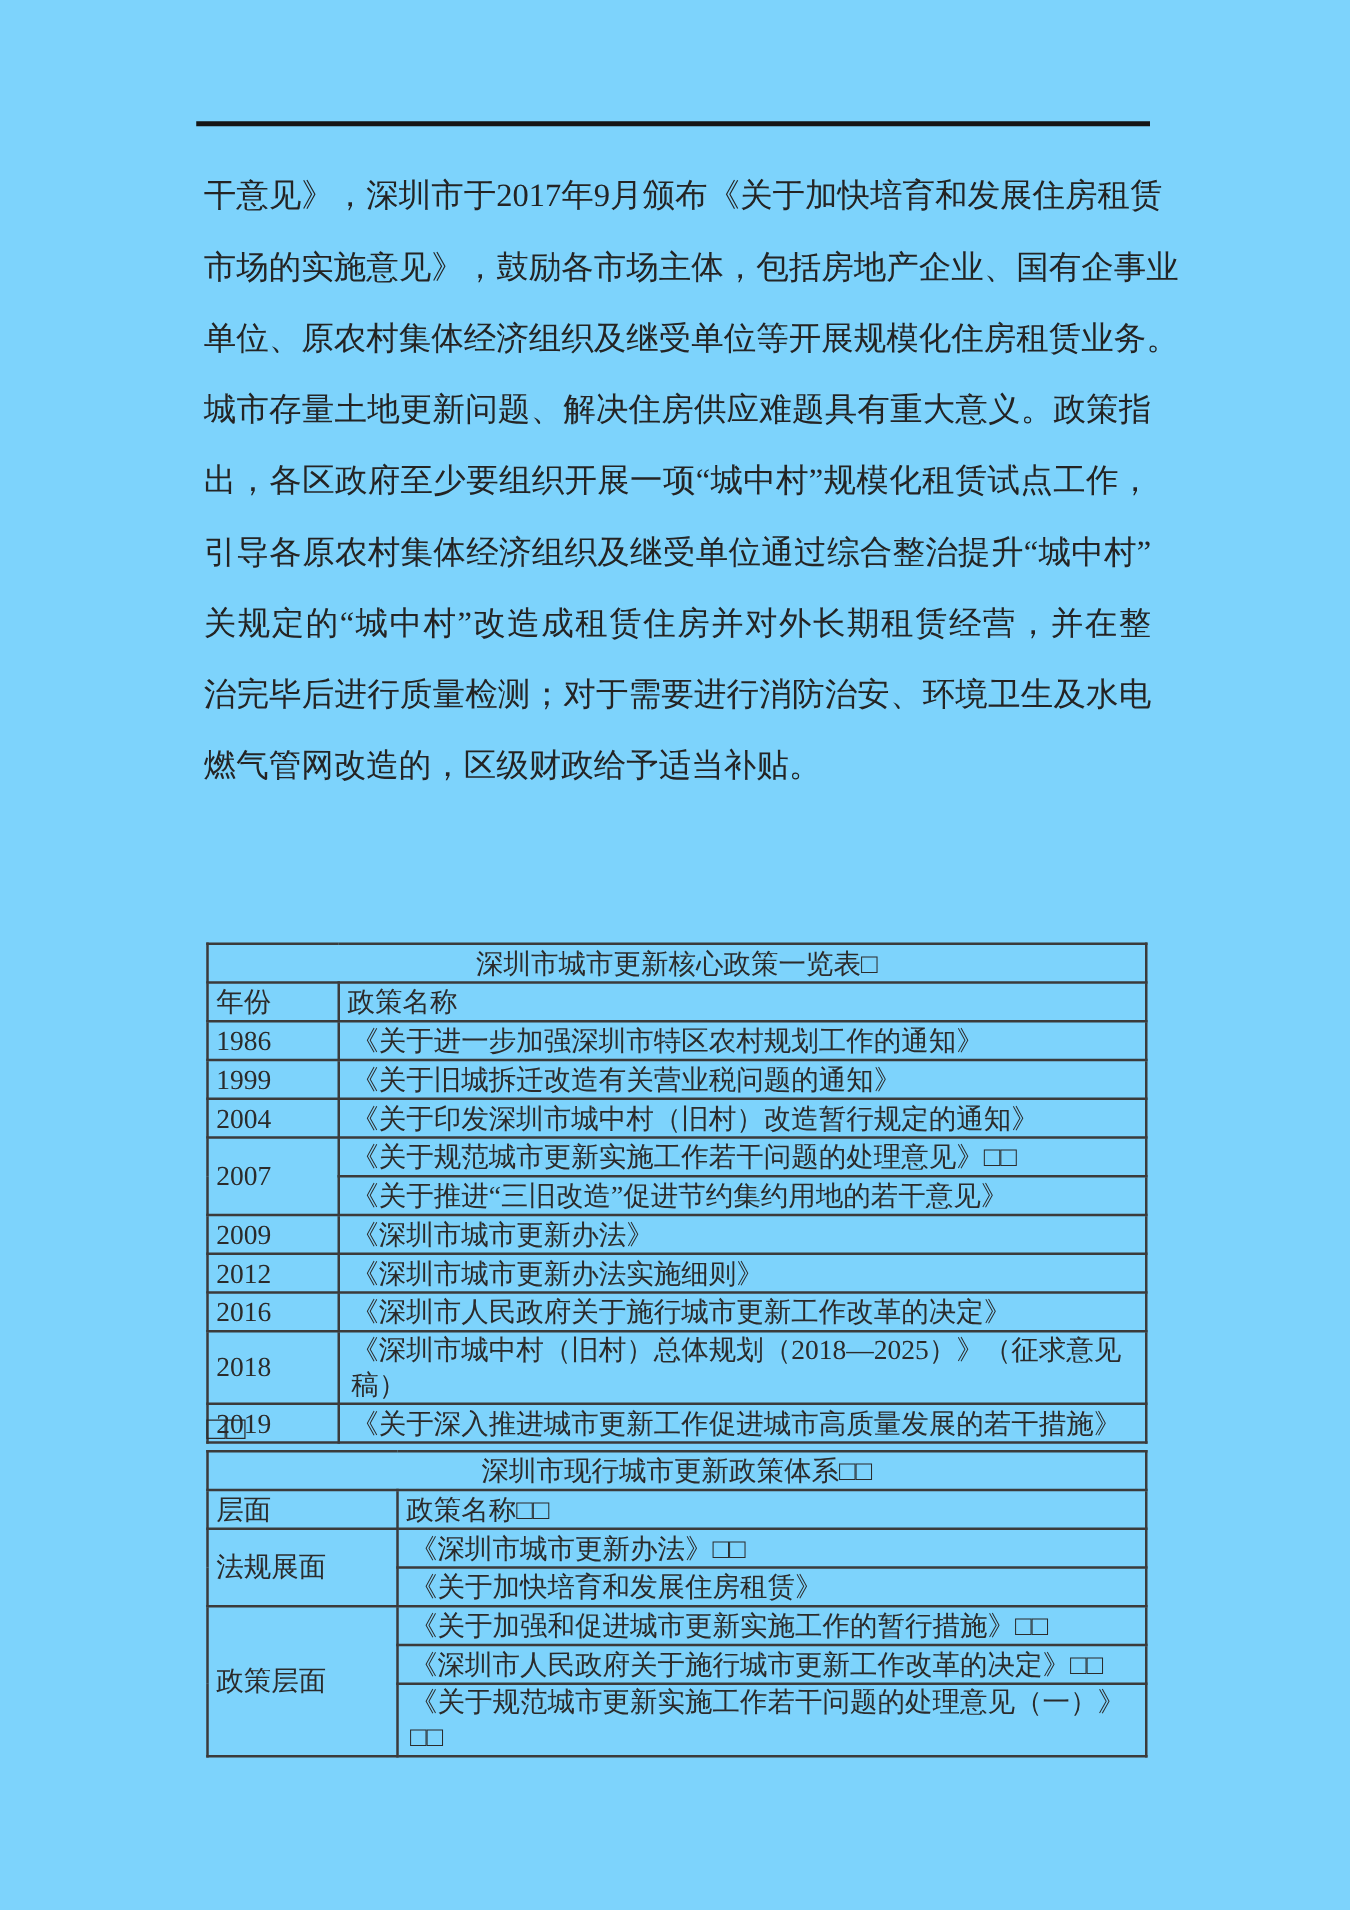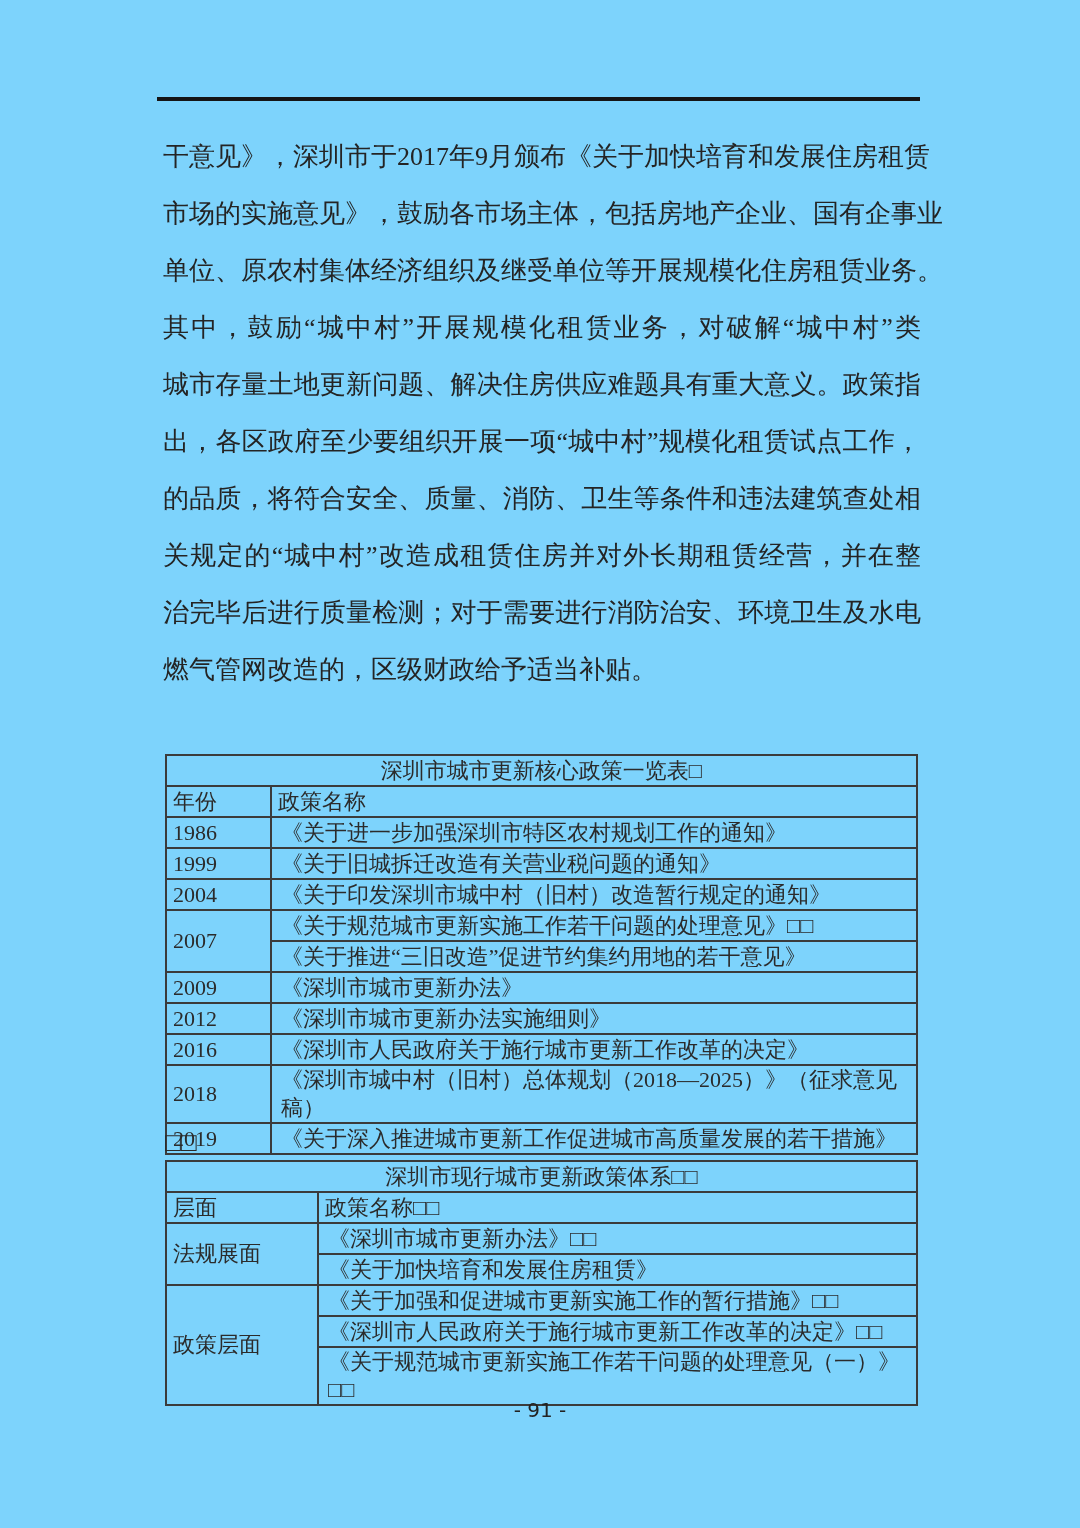--- a/index.html
+++ b/index.html
@@ -64,24 +64,23 @@
 <body>
 
 <div class="page">
 
   <div class="top-rule"></div>
 
   <div class="para">
     <div class="pline">干意见》，深圳市于2017年9月颁布《关于加快培育和发展住房租赁</div>
     <div class="pline">市场的实施意见》，鼓励各市场主体，包括房地产企业、国有企事业</div>
     <div class="pline">单位、原农村集体经济组织及继受单位等开展规模化住房租赁业务。</div>
-    <div class="pline">其中，鼓励“城中村”开展规模化租赁业务，对破解“城中村”类</div>
     <div class="pline">城市存量土地更新问题、解决住房供应难题具有重大意义。政策指</div>
     <div class="pline">出，各区政府至少要组织开展一项“城中村”规模化租赁试点工作，</div>
-    <div class="pline">的品质，将符合安全、质量、消防、卫生等条件和违法建筑查处相</div>
+    <div class="pline">引导各原农村集体经济组织及继受单位通过综合整治提升“城中村”</div>
     <div class="pline">关规定的“城中村”改造成租赁住房并对外长期租赁经营，并在整</div>
     <div class="pline">治完毕后进行质量检测；对于需要进行消防治安、环境卫生及水电</div>
     <div class="pline pline-last">燃气管网改造的，区级财政给予适当补贴。</div>
   </div>
 
   <table class="t1">
     <colgroup>
         <col style="width:105px">
         <col>
       </colgroup>
@@ -163,15 +162,14 @@
     </tr>
     <tr>
       <td class="cell-policy">《深圳市人民政府关于施行城市更新工作改革的决定》□□</td>
     </tr>
     <tr>
       <td class="cell-policy">《关于规范城市更新实施工作若干问题的处理意见（一）》□□</td>
     </tr>
   </tbody>
     </table>
 
-  <div class="page-number">- 91 -</div>
 
 </div>
 
 </body></html>

